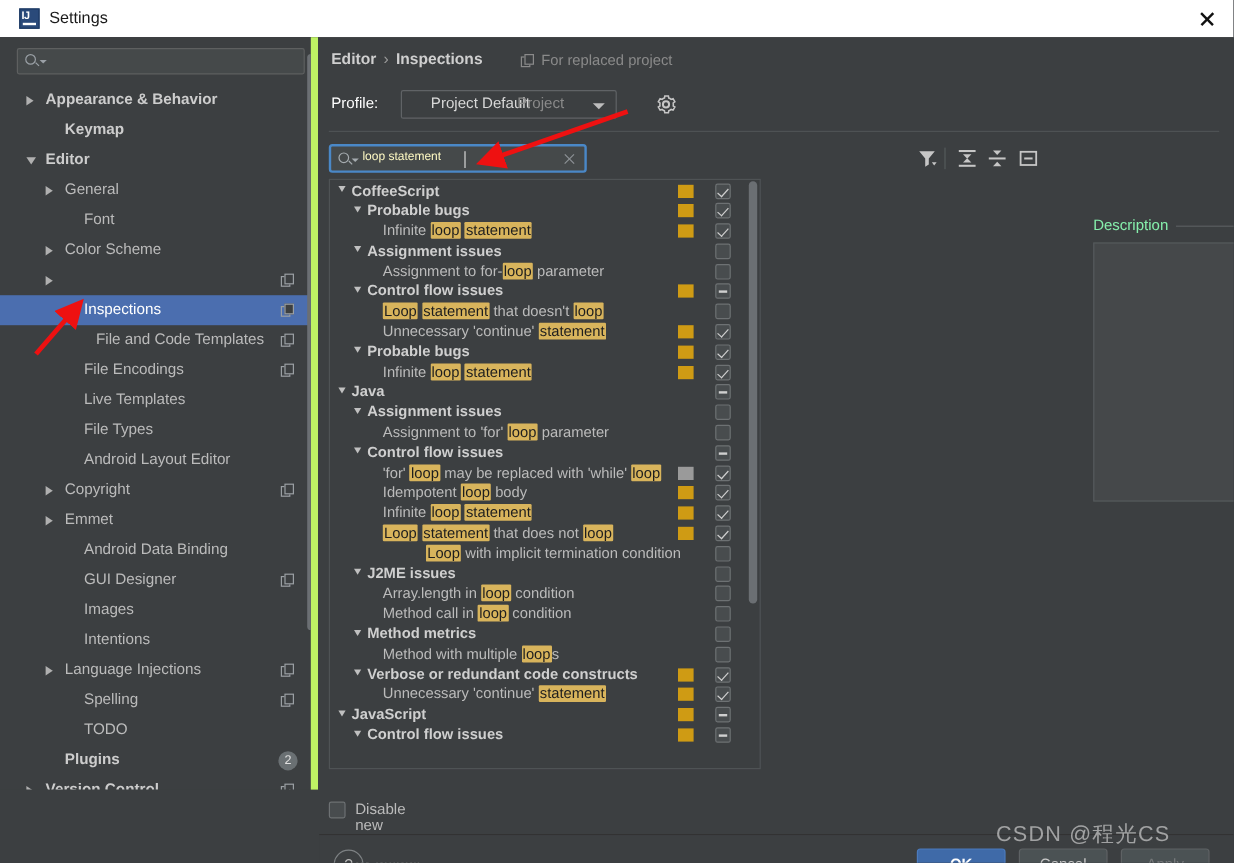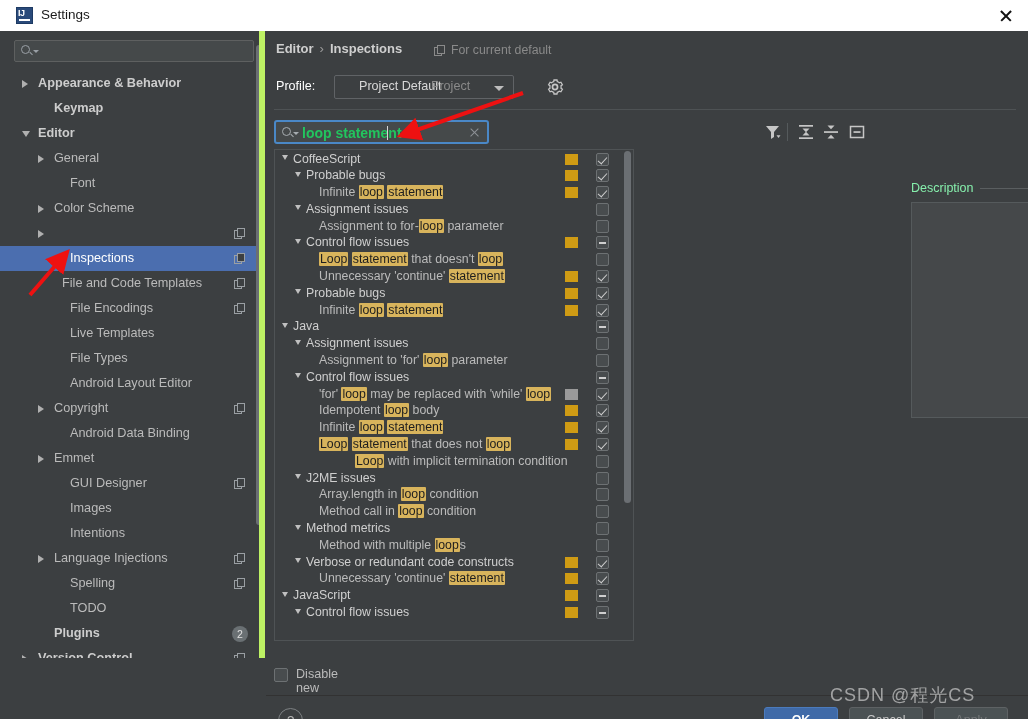--- a/index.html
+++ b/index.html
@@ -61,37 +61,37 @@
   .profile-box .ps{position:absolute;left:96px;top:3px;font-size:12.6px;color:#8a8a8a;}
   .profile-box .pcar{position:absolute;right:9px;top:10px;width:0;height:0;border-left:5px solid transparent;border-right:5px solid transparent;border-top:5.5px solid #bdbdbd;}
   .gear{position:absolute;left:270px;top:3px;width:18px;height:18px;cursor:pointer;}
 
   .sepline{position:absolute;left:8px;top:78px;width:742px;height:1px;background:#4e5254;}
 
   .searchbox{position:absolute;left:8px;top:89px;width:215px;height:24px;background:#45494a;border:2px solid #4a88c7;box-sizing:border-box;border-radius:3px;}
   .searchbox .magn{position:absolute;left:6px;top:5px;width:9px;height:9px;border:1.3px solid #a6acb0;border-radius:50%;box-sizing:border-box;}
   .searchbox .magn:after{content:"";position:absolute;left:7px;top:7px;width:4px;height:1.3px;background:#a6acb0;transform:rotate(45deg);}
   .searchbox .carr{position:absolute;left:17px;top:10px;width:0;height:0;border-left:3px solid transparent;border-right:3px solid transparent;border-top:3.5px solid #a6acb0;}
-  .searchbox .sval{position:absolute;left:26px;top:3px;font-size:14px;color:#22c55e;font-weight:bold;}
+  .searchbox .sval{position:absolute;left:26px;top:3px;font-size:10px;color:#fef9c3;}
   .searchbox .caret{position:absolute;top:4px;width:1px;height:14px;background:#d6d6d6;}
   .searchbox .clr{position:absolute;right:7px;top:5px;width:11px;height:11px;cursor:pointer;}
   .searchbox .clr:before,.searchbox .clr:after{content:"";position:absolute;left:0;top:5px;width:11px;height:1.2px;background:#8d9296;}
   .searchbox .clr:before{transform:rotate(45deg);}
   .searchbox .clr:after{transform:rotate(-45deg);}
 
   .tbtn{position:absolute;top:91px;width:20px;height:20px;cursor:pointer;}
   .vdiv{position:absolute;left:521px;top:92px;width:1px;height:18px;background:#555a5c;}
 
   
   .insp{position:absolute;left:8px;top:118px;width:360px;height:492px;background:#3c3f41;border:1px solid #4f5355;box-sizing:border-box;overflow:hidden;}
   .insp-inner{position:absolute;left:0;top:0;width:345px;}
   .irow{position:relative;height:16.8px;white-space:nowrap;}
   .irow .ar{position:absolute;top:5px;width:0;height:0;border-left:3.6px solid transparent;border-right:3.6px solid transparent;border-top:5px solid #c0c0c0;}
   .irow .tx{position:absolute;top:0.5px;font-size:12.3px;line-height:16px;color:#bbbbbb;}
-  .irow.grp .tx{font-weight:normal;color:#cfcfcf;}
+  .irow.grp .tx{font-weight:bold;color:#cfcfcf;}
   .hl{background:#d8b45c;color:#1e1e1e;padding:0 1px;border-radius:1px;}
   .sev{position:absolute;right:42px;top:3.5px;width:13px;height:11px;}
   .sev.y{background:#cf9b14;}
   .sev.g{background:#9a9a9a;}
   .cbx{position:absolute;right:11px;top:2.5px;width:13px;height:13px;border:1px solid #6d7173;box-sizing:border-box;background:#484c4e;border-radius:2px;}
   .cbx.on:after{content:"";position:absolute;left:3px;top:1px;width:4px;height:8px;border:solid #cfcfcf;border-width:0 1.6px 1.6px 0;transform:rotate(42deg);}
   .cbx.dash:after{content:"";position:absolute;left:2px;top:5px;width:7px;height:2px;background:#cfcfcf;}
   .insp-scroll{position:absolute;right:2px;top:1px;width:7px;height:352px;background:#6b6f73;border-radius:3.5px;}
 
   
@@ -168,21 +168,21 @@
             </span>
           </div>
           <div class="trow sel">
             <span class="lbl" style="left: 70px;">Inspections</span>
             <span class="copy-icon">
               <i class="b"></i>
               <i class="f"></i>
             </span>
           </div>
           <div class="trow">
-            <span class="lbl" style="left: 62px;">File and Code Templates</span>
+            <span class="lbl" style="left: 80px;">File and Code Templates</span>
             <span class="copy-icon">
               <i class="b"></i>
               <i class="f"></i>
             </span>
           </div>
           <div class="trow">
             <span class="lbl" style="left: 70px;">File Encodings</span>
             <span class="copy-icon">
               <i class="b"></i>
               <i class="f"></i>
@@ -199,25 +199,25 @@
           </div>
           <div class="trow">
             <span class="arrow closed" style="left: 38px;"></span>
             <span class="lbl" style="left: 54px;">Copyright</span>
             <span class="copy-icon">
               <i class="b"></i>
               <i class="f"></i>
             </span>
           </div>
           <div class="trow">
-            <span class="lbl" style="left: 70px;">Android Data Binding</span>
-          </div>
-          <div class="trow">
             <span class="arrow closed" style="left: 38px;"></span>
             <span class="lbl" style="left: 54px;">Emmet</span>
+          </div>
+          <div class="trow">
+            <span class="lbl" style="left: 70px;">Android Data Binding</span>
           </div>
           <div class="trow">
             <span class="lbl" style="left: 70px;">GUI Designer</span>
             <span class="copy-icon">
               <i class="b"></i>
               <i class="f"></i>
             </span>
           </div>
           <div class="trow">
             <span class="lbl" style="left: 70px;">Images</span>
@@ -263,21 +263,21 @@
 
       <div class="crumbs">
         <span class="c1">Editor</span><span class="sep">›</span><span class="c3">Inspections</span>
       </div>
 
       <div class="forproj">
         <span class="ci">
             <i class="b"></i>
             <i class="f"></i>
           </span>
-        <span>For current default</span>
+        <span>For replaced project</span>
       </div>
 
       <div class="profile-row">
         <span class="profile-lbl">Profile:</span>
         <div class="profile-box">
           <span class="pv">Project Default</span>
           <span class="ps">Project</span>
           <span class="pcar"></span>
         </div>
         <div class="gear">

